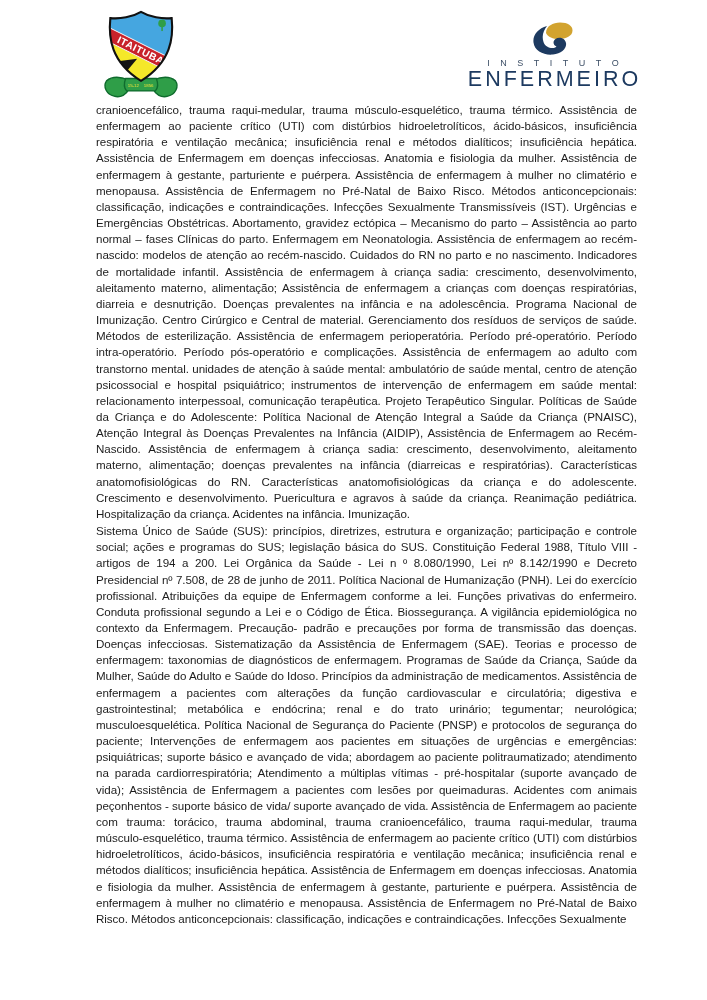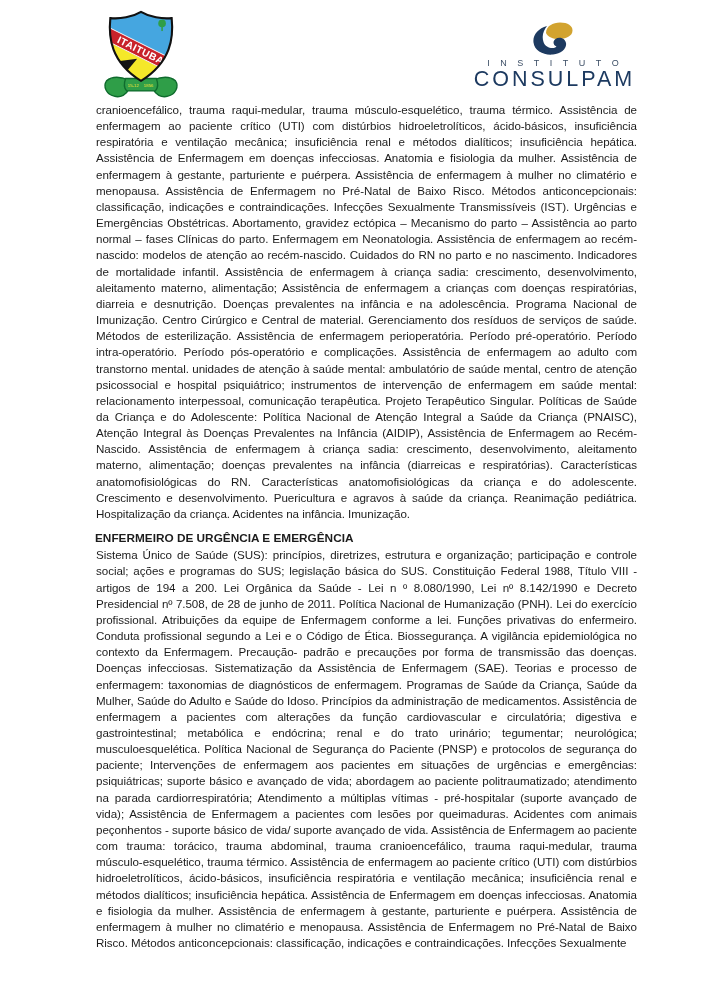--- a/index.html
+++ b/index.html
@@ -67,24 +67,23 @@
         <path d="M42,3 C33,8.5 20,10.5 10,9.5 C8,29 10,55 42,75 C74,55 76,29 74,9.5 C64,10.5 51,8.5 42,3 Z" fill="none" stroke="#111111" stroke-width="2.2"></path>
       </svg>
     </div>
 
     <div class="consulpam">
       <svg class="mark" width="42" height="34" viewBox="0 0 42 34">
         <path fill="#d2a32f" d="M14,12 C14,5 21,1.5 28,1.5 C36,1.5 40.5,5 40.5,9.5 C40.5,15 34,18 26.5,18 C21,18 16,16 14,12 Z"></path>
         <path fill="#1d3a60" d="M15,5 C6,7.5 0.5,14 1.5,21.5 C2.5,30 12,34.5 21,33.5 C29.5,32.5 35,27.5 34,22 C33,17 27,15.5 23.5,18 C20.5,20 21,24.5 24.5,25.5 C21.5,28.5 13.5,27 11.5,21 C9.5,14.5 11.5,9.5 15,5 Z"></path>
       </svg>
       <div class="institu">INSTITUTO</div>
-      <div class="name">CONSULPAM</div>
+      <div class="name">ENFERMEIRO</div>
     </div>
 
   </header>
 
   <main class="content">
     <p class="body-text">cranioencefálico, trauma raqui-medular, trauma músculo-esquelético, trauma térmico. Assistência de enfermagem ao paciente crítico (UTI) com distúrbios hidroeletrolíticos, ácido-básicos, insuficiência respiratória e ventilação mecânica; insuficiência renal e métodos dialíticos; insuficiência hepática. Assistência de Enfermagem em doenças infecciosas. Anatomia e fisiologia da mulher. Assistência de enfermagem à gestante, parturiente e puérpera. Assistência de enfermagem à mulher no climatério e menopausa. Assistência de Enfermagem no Pré-Natal de Baixo Risco. Métodos anticoncepcionais: classificação, indicações e contraindicações. Infecções Sexualmente Transmissíveis (IST). Urgências e Emergências Obstétricas. Abortamento, gravidez ectópica – Mecanismo do parto – Assistência ao parto normal – fases Clínicas do parto. Enfermagem em Neonatologia. Assistência de enfermagem ao recém-nascido: modelos de atenção ao recém-nascido. Cuidados do RN no parto e no nascimento. Indicadores de mortalidade infantil.  Assistência de enfermagem à criança sadia: crescimento, desenvolvimento, aleitamento materno, alimentação; Assistência de enfermagem a crianças com doenças respiratórias, diarreia e desnutrição. Doenças prevalentes na infância e na adolescência. Programa Nacional de Imunização. Centro Cirúrgico e Central de material. Gerenciamento dos resíduos de serviços de saúde. Métodos de esterilização. Assistência de enfermagem perioperatória. Período pré-operatório. Período intra-operatório. Período pós-operatório e complicações. Assistência de enfermagem ao adulto com transtorno mental. unidades de atenção à saúde mental: ambulatório de saúde mental, centro de atenção psicossocial e hospital psiquiátrico; instrumentos de intervenção de enfermagem em saúde mental: relacionamento interpessoal, comunicação terapêutica. Projeto Terapêutico Singular. Políticas de Saúde da Criança e do Adolescente: Política Nacional de Atenção Integral a Saúde da Criança (PNAISC), Atenção Integral às Doenças Prevalentes na Infância (AIDIP), Assistência de Enfermagem ao Recém-Nascido.  Assistência de enfermagem à criança sadia: crescimento, desenvolvimento, aleitamento materno, alimentação; doenças prevalentes na infância (diarreicas e respiratórias). Características anatomofisiológicas do RN. Características anatomofisiológicas da criança e do adolescente. Crescimento e desenvolvimento. Puericultura e agravos à saúde da criança. Reanimação pediátrica. Hospitalização da criança. Acidentes na infância. Imunização.</p>
-    <h2 class="section-heading">ENFERMEIRO DE URGÊNCIA E EMERGÊNCIA</h2>
     <p class="body-text">Sistema Único de Saúde (SUS): princípios, diretrizes, estrutura e organização; participação e controle social; ações e programas do SUS; legislação básica do SUS. Constituição Federal 1988, Título VIII - artigos de 194 a 200. Lei Orgânica da Saúde - Lei n º 8.080/1990, Lei nº 8.142/1990 e Decreto Presidencial nº 7.508, de 28 de junho de 2011. Política Nacional de Humanização (PNH). Lei do exercício profissional. Atribuições da equipe de Enfermagem conforme a lei. Funções privativas do enfermeiro. Conduta profissional segundo a Lei e o Código de Ética. Biossegurança. A vigilância epidemiológica no contexto da Enfermagem. Precaução- padrão e precauções por forma de transmissão das doenças. Doenças infecciosas. Sistematização da Assistência de Enfermagem (SAE). Teorias e processo de enfermagem: taxonomias de diagnósticos de enfermagem. Programas de Saúde da Criança, Saúde da Mulher, Saúde do Adulto e Saúde do Idoso. Princípios da administração de medicamentos. Assistência de enfermagem a pacientes com alterações da função cardiovascular e circulatória; digestiva e gastrointestinal; metabólica e endócrina; renal e do trato urinário; tegumentar; neurológica; musculoesquelética. Política Nacional de Segurança do Paciente (PNSP) e protocolos de segurança do paciente; Intervenções de enfermagem aos pacientes em situações de urgências e emergências: psiquiátricas; suporte básico e avançado de vida; abordagem ao paciente politraumatizado; atendimento na parada cardiorrespiratória; Atendimento a múltiplas vítimas - pré-hospitalar (suporte avançado de vida); Assistência de Enfermagem a pacientes com lesões por queimaduras. Acidentes com animais peçonhentos - suporte básico de vida/ suporte avançado de vida. Assistência de Enfermagem ao paciente com trauma: torácico, trauma abdominal, trauma cranioencefálico, trauma raqui-medular, trauma músculo-esquelético, trauma térmico. Assistência de enfermagem ao paciente crítico (UTI) com distúrbios hidroeletrolíticos, ácido-básicos, insuficiência respiratória e ventilação mecânica; insuficiência renal e métodos dialíticos; insuficiência hepática. Assistência de Enfermagem em doenças infecciosas. Anatomia e fisiologia da mulher. Assistência de enfermagem à gestante, parturiente e puérpera. Assistência de enfermagem à mulher no climatério e menopausa. Assistência de Enfermagem no Pré-Natal de Baixo Risco. Métodos anticoncepcionais: classificação, indicações e contraindicações. Infecções Sexualmente</p>
   </main>
 
 </div>
 
 </body></html>

